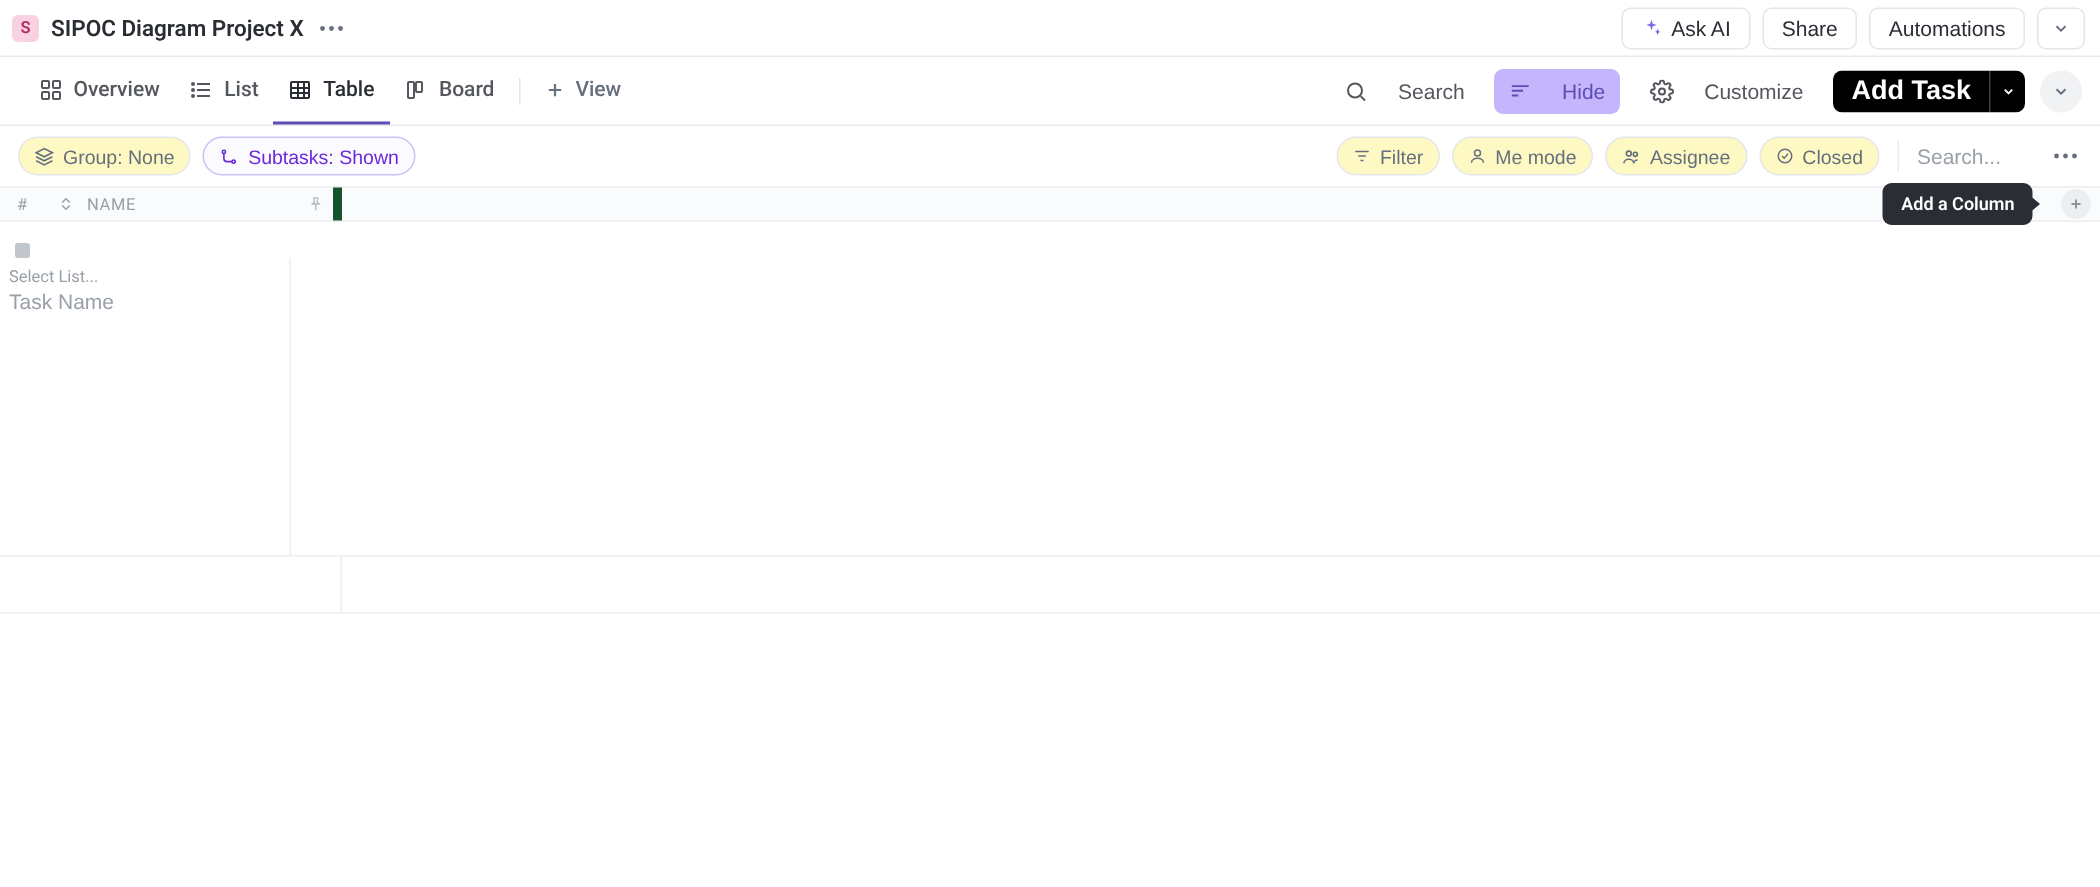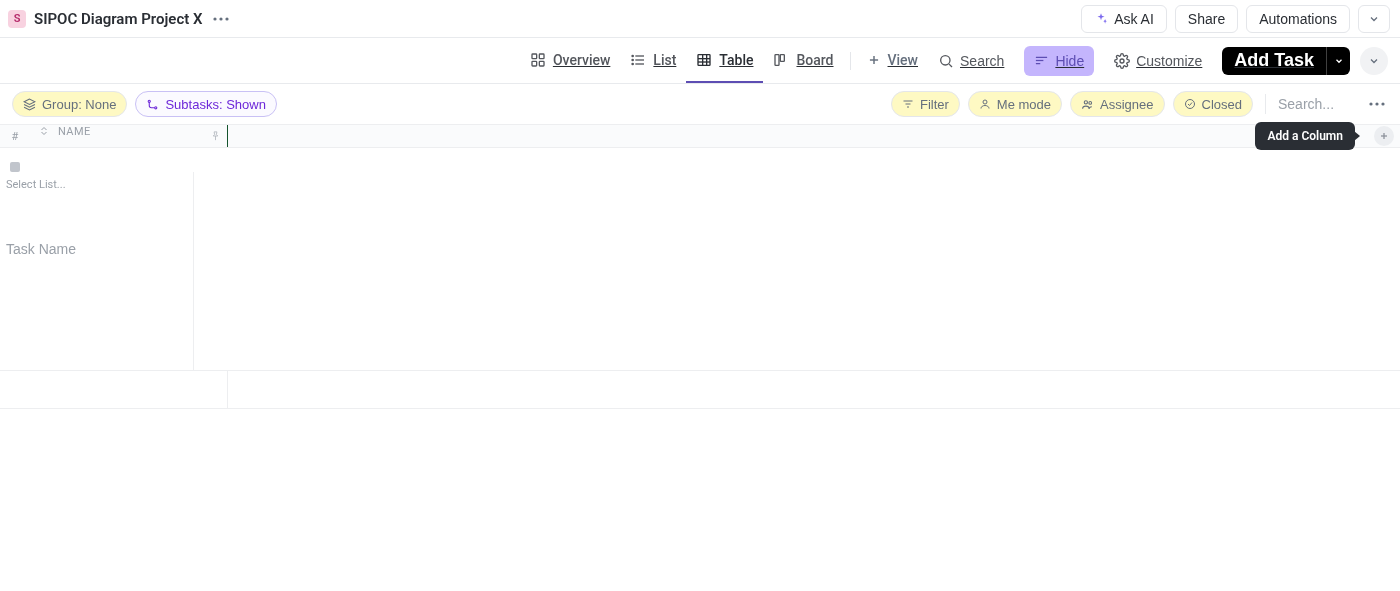--- a/index.html
+++ b/index.html
@@ -48,39 +48,38 @@
   .sparkle { color: #7b68ee; }
   .plain-btn {
     display: flex; align-items: center; justify-content: center;
     height: 28px; width: 32px;
     border: 1px solid #e4e6ea; border-radius: 6px;
     background: #fff; color: #656f7d; cursor: pointer;
   }
 
   
   .viewbar {
-    display: flex; align-items: center; justify-content: flex-end;
+    display: flex; align-items: center; justify-content: space-between;
     height: 46px; padding: 0 12px 0 16px;
     border-bottom: 1px solid #e8eaed;
-    text-decoration: underline;
   }
   .views-left { display: flex; align-items: center; height: 100%; }
   .view-tab {
     display: flex; align-items: center; gap: 7px;
     height: 100%; padding: 0 10px; cursor: pointer;
     color: #54575d; font-weight: 500; font-size: 14px;
     border-bottom: 2px solid transparent;
   }
   .view-tab.active { color: #2a2e34; border-bottom-color: #5d4db3; }
   .vsep { width: 1px; height: 18px; background: #e4e6ea; margin: 0 6px; }
   .add-view { color: #656f7d; }
 
   .views-right { display: flex; align-items: center; gap: 10px; }
   .ghost-btn {
-    display: flex; align-items: center; gap: 6px;
+    display: flex; align-items: center; gap: 20px;
     height: 30px; padding: 0 10px;
     border: none; background: transparent; color: #54575d;
     font-size: 14px; cursor: pointer; border-radius: 6px; font-weight:500;
   }
   .ghost-btn.hl { background: #c4b5fd; color: #5d4db3; }
   .primary-split {
     display: flex; align-items: stretch; height: 28px;
     border-radius: 6px; overflow: hidden;
   }
   .primary-split button {
@@ -118,22 +117,22 @@
 
   
   .colheader {
     display: flex; align-items: center; height: 24px;
     background: #fafbfc; border-top: 1px solid #edeef0; border-bottom: 1px solid #edeef0;
     font-size: 11px; color: #9aa0a8; letter-spacing: .4px;
     position: relative;
   }
   .col-idx { width: 30px; text-align: center; }
   .col-name {
-    flex: 0 0 198px; display: flex; align-items: flex-start; gap: 8px;
-    padding-left: 8px; border-right: 1px solid #14532d; height:100%;
+    flex: 0 0 198px; display: flex; align-items: center; gap: 8px;
+    padding-left: 8px; border-right: 6px solid #14532d; height:100%;
     position: relative;
   }
   .col-name .pin {
     position: absolute; right: 6px; top: 50%; transform: translateY(-50%);
     color: #b6bac1;
   }
   .col-rest { flex: 1; position: relative; height:100%; }
   .add-col-btn {
     position: absolute; right: 6px; top: 50%; transform: translateY(-50%);
     width: 20px; height: 20px; border-radius: 50%; border:none;
@@ -164,21 +163,20 @@
     padding-top: 14px; color:#c1c5cc;
   }
   .new-row .cell-name {
     flex: 0 0 198px; border-right: 1px solid #edeef0;
     padding: 6px 6px 10px 6px;
   }
   .select-list { font-size: 11px; color: #9aa0a8; margin-bottom: 2px; cursor:pointer; }
   .task-name-input {
     border:none; outline:none; width:100%; font-size:14px; color:#2a2e34;
     background:transparent;
-    margin-top:48px;
   }
   .task-name-input::placeholder { color:#9aa0a8; }
   .spacer-row { height: 38px; border-bottom: 1px solid #edeef0; display:flex; }
   .spacer-row .cell-a { width:228px; border-right:1px solid #edeef0; height:100%; }
 
 </style>
 </head>
 <body>
 
 <div class="topbar">

